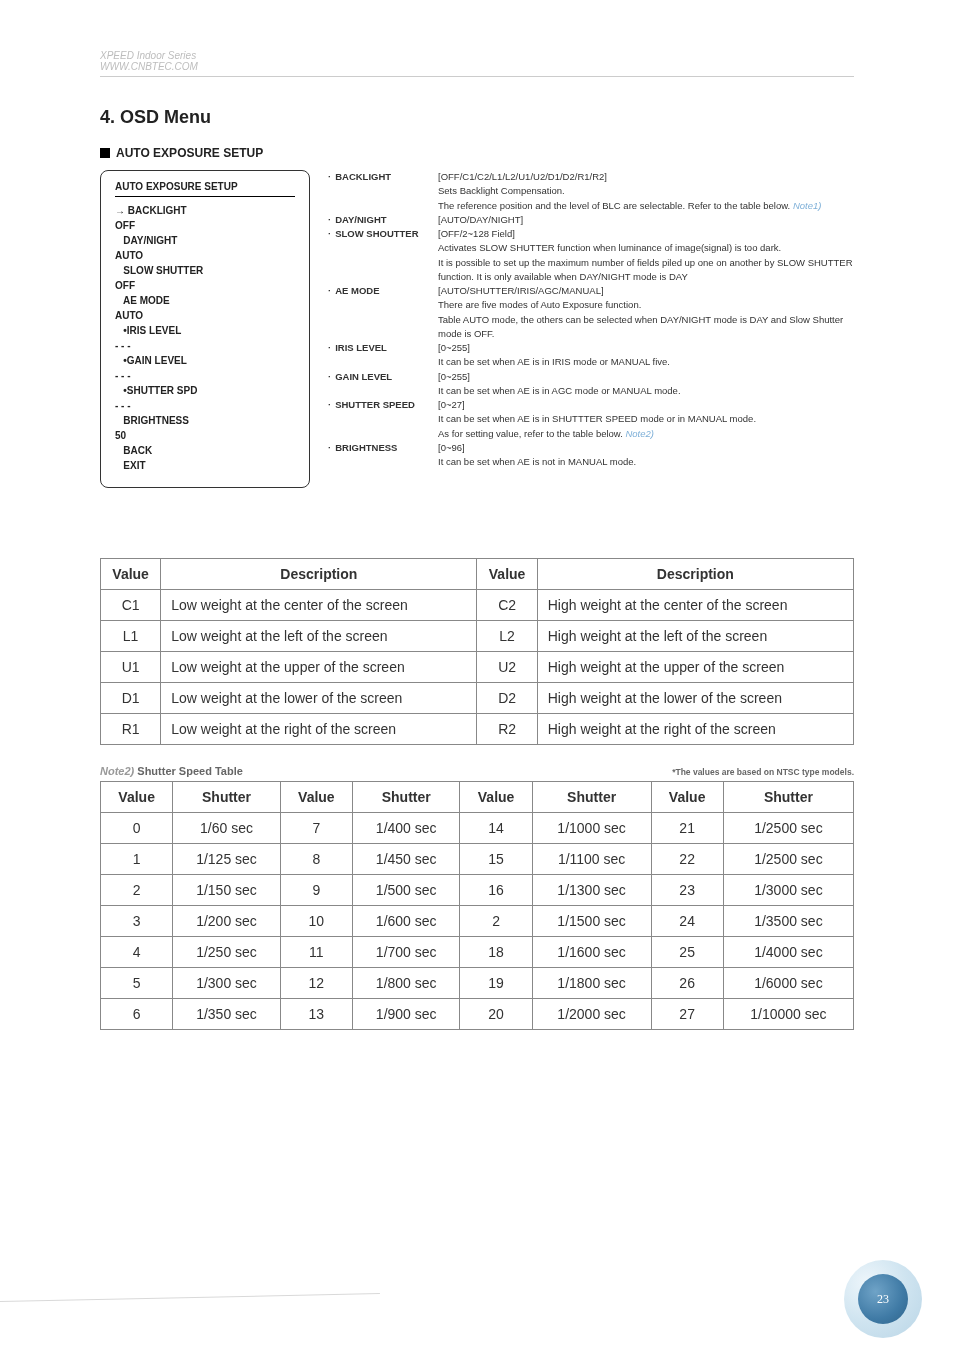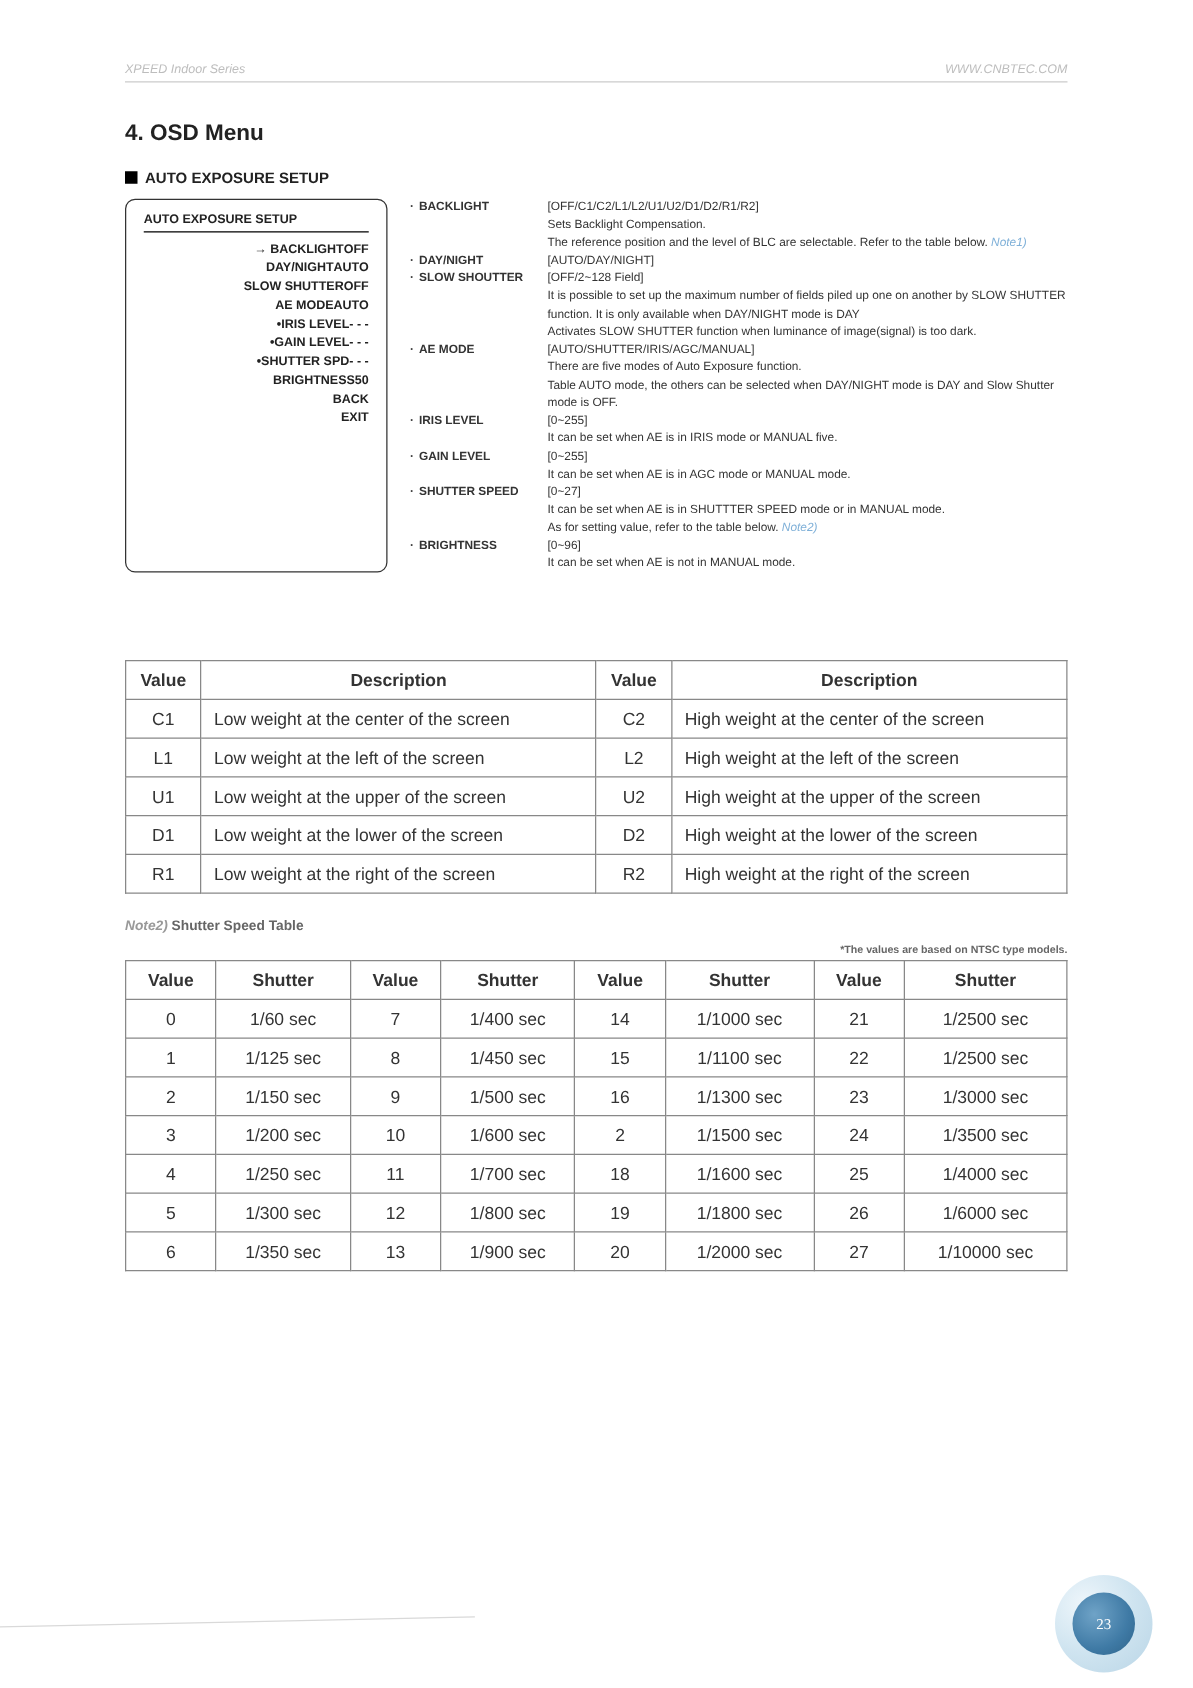--- a/index.html
+++ b/index.html
@@ -9,25 +9,26 @@
     width: 954px;
     height: 1350px;
     position: relative;
     color: #333;
   }
   .page {
     padding: 50px 100px 0 100px;
   }
   .top-row {
     display: flex;
-    justify-content: space-between;
+    justify-content: center;
     font-style: italic;
     color: #bdbdbd;
     font-size: 10px;
     margin-bottom: 4px;
+    flex-direction: column;
   }
   .hr-top {
     border: none;
     border-top: 1px solid #ccc;
     margin-bottom: 30px;
   }
   h2.section-title {
     font-size: 18px;
     font-weight: bold;
     color: #222;
@@ -65,22 +66,23 @@
     flex-shrink: 0;
   }
   .osd-title {
     font-size: 10px;
     padding-bottom: 4px;
     margin-bottom: 6px;
     border-bottom: 1px solid #000;
   }
   .osd-row {
     display: flex;
-    justify-content: flex-end;
+    justify-content: space-between;
     line-height: 1.5;
+    flex-direction: column;
   }
   .osd-row .k { white-space: pre; }
   .osd-row .v { white-space: pre; }
   .desc-block {
     flex: 1;
     font-size: 9.5px;
     color: #333;
     line-height: 1.5;
   }
   .desc-row {
@@ -234,22 +236,22 @@
         </div>
       </div>
       <div class="desc-row">
         <div class="desc-key"><span class="dot"></span><span>DAY/NIGHT</span></div>
         <div class="desc-val">[AUTO/DAY/NIGHT]</div>
       </div>
       <div class="desc-row">
         <div class="desc-key"><span class="dot"></span><span>SLOW SHOUTTER</span></div>
         <div class="desc-val">
           <div>[OFF/2~128 Field]</div>
+          <div>Activates SLOW SHUTTER function when luminance of image(signal) is too dark.</div>
           <div>It is possible to set up the maximum number of fields piled up one on another by SLOW SHUTTER function. It is only available when DAY/NIGHT mode is DAY</div>
-          <div>Activates SLOW SHUTTER function when luminance of image(signal) is too dark.</div>
         </div>
       </div>
       <div class="desc-row">
         <div class="desc-key"><span class="dot"></span><span>AE MODE</span></div>
         <div class="desc-val">
           <div>[AUTO/SHUTTER/IRIS/AGC/MANUAL]</div>
           <div>There are five modes of Auto Exposure function.</div>
           <div>Table AUTO mode, the others can be selected when DAY/NIGHT mode is DAY and Slow Shutter mode is OFF.</div>
         </div>
       </div>
@@ -322,21 +324,21 @@
         <tr>
           <td>R1</td>
           <td class="left">Low weight at the right of the screen</td>
           <td>R2</td>
           <td class="left">High weight at the right of the screen</td>
         </tr>
       </tbody>
   </table>
 
   <div class="flex-between">
-    <div class="note-title" style="margin-bottom:17px">
+    <div class="note-title" style="margin-bottom:0">
       <span class="em">Note2)</span><span> Shutter Speed Table</span>
     </div>
     <div class="small-note">*The values are based on NTSC type models.</div>
   </div>
   <table class="btable">
     <thead>
       <tr>
         <th>Value</th>
           <th>Shutter</th>
         <th>Value</th>

